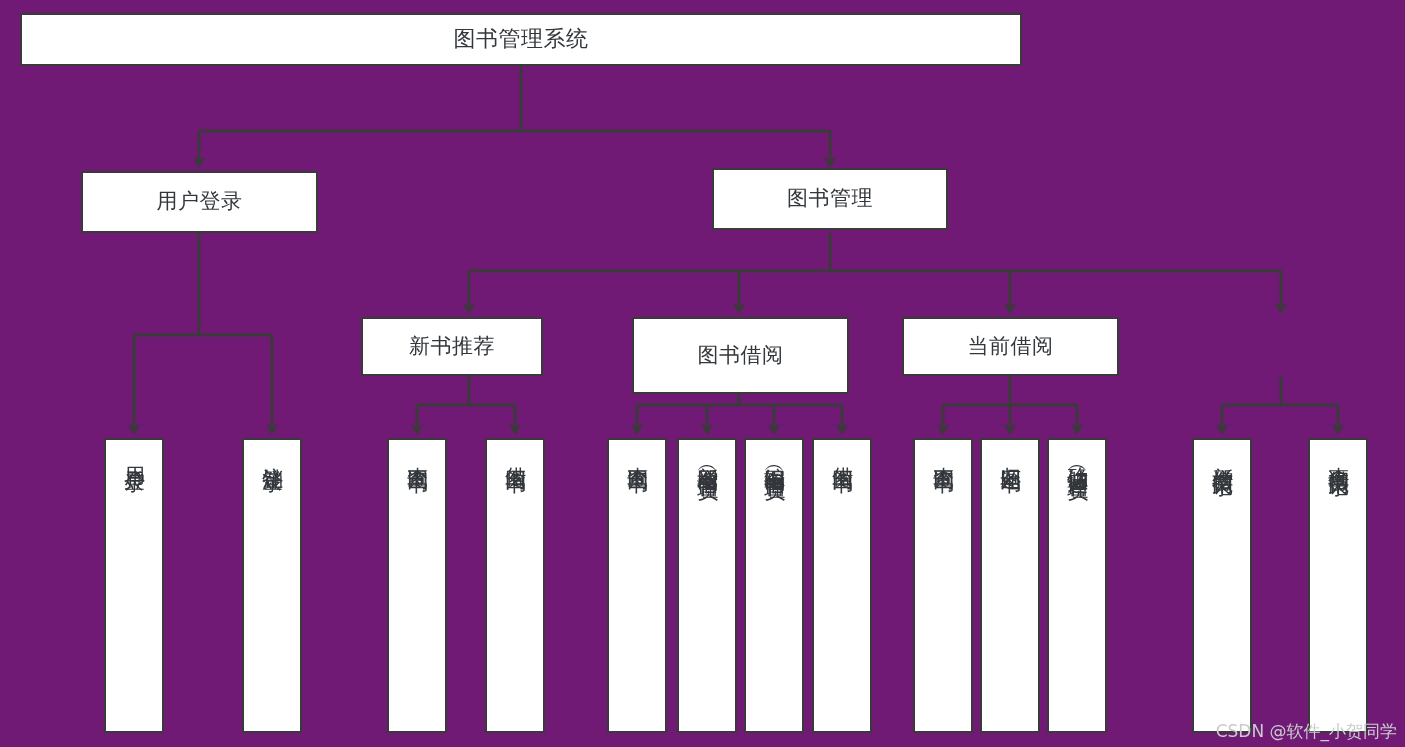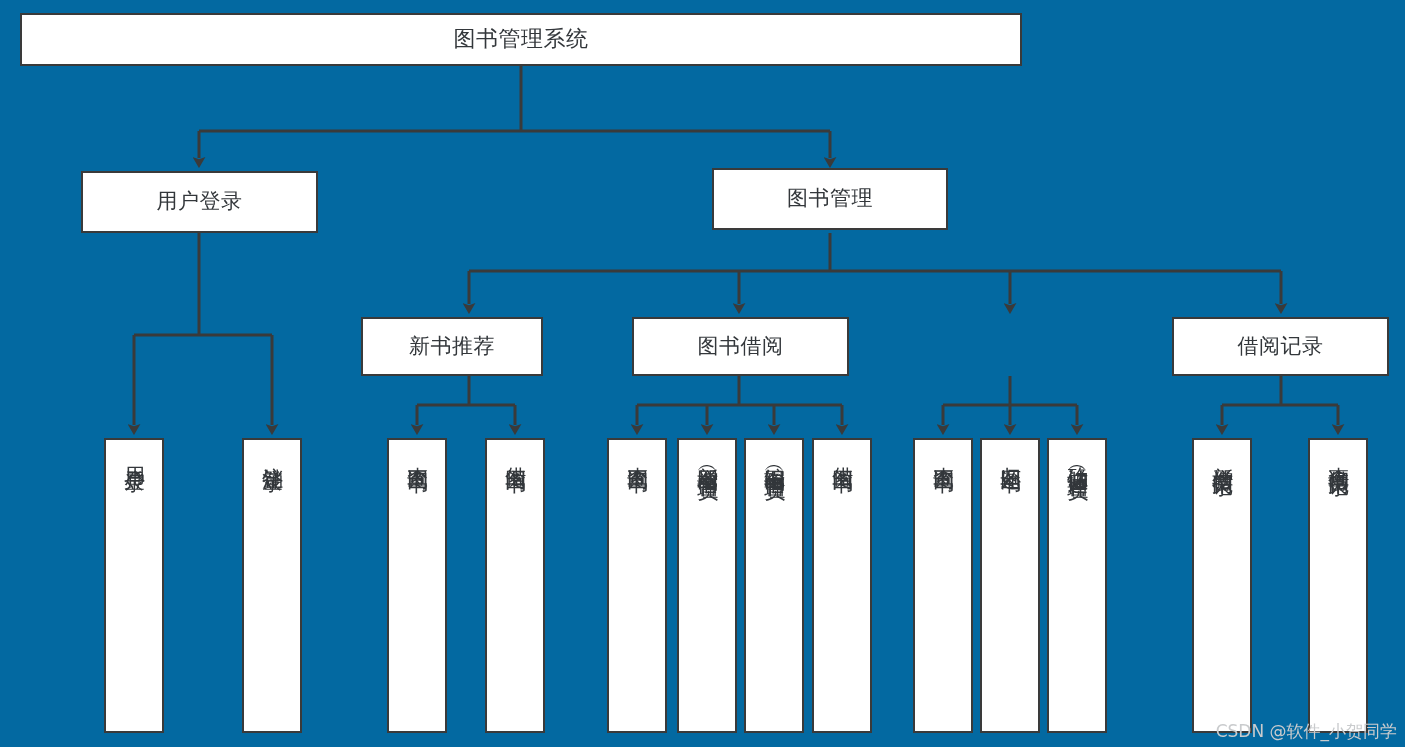--- a/index.html
+++ b/index.html
@@ -8,21 +8,21 @@
     padding: 0;
     background: #ffffff;
   }
   body {
     font-family: "DejaVu Sans", "Liberation Sans", sans-serif;
   }
   #canvas {
     position: relative;
     width: 1405px;
     height: 747px;
-    background: #0369a1;
+    background: #701a75;
     overflow: hidden;
   }
   #connectors {
     position: absolute;
     left: 0;
     top: 0;
     width: 1405px;
     height: 747px;
     pointer-events: none;
   }
@@ -137,25 +137,25 @@
   <div class="node horiz" style="left:81px; top:171px; width:237px; height:62px;">
     <span class="label">用户登录</span>
   </div>
   <div class="node horiz" style="left:712px; top:168px; width:236px; height:62px;">
     <span class="label">图书管理</span>
   </div>
 
   <div class="node horiz" style="left:361px; top:317px; width:182px; height:59px;">
     <span class="label">新书推荐</span>
   </div>
-  <div class="node horiz" style="left:632px; top:317px; width:217px; height:59px;">
+  <div class="node horiz" style="left:632px; top:317px; width:217px; height:77px;">
     <span class="label">图书借阅</span>
   </div>
-  <div class="node horiz" style="left:1172px; top:317px; width:217px; height:59px;">
-    <span class="label">借阅记录</span>
+  <div class="node horiz" style="left:902px; top:317px; width:217px; height:59px;">
+    <span class="label">当前借阅</span>
   </div>
 
   <div class="node vert" style="left:104px; top:438px; width:60px; height:295px;">
     <span class="label">用户登录</span>
   </div>
   <div class="node vert" style="left:242px; top:438px; width:60px; height:295px;">
     <span class="label">注销登录</span>
   </div>
 
   <div class="node vert" style="left:387px; top:438px; width:60px; height:295px;">

